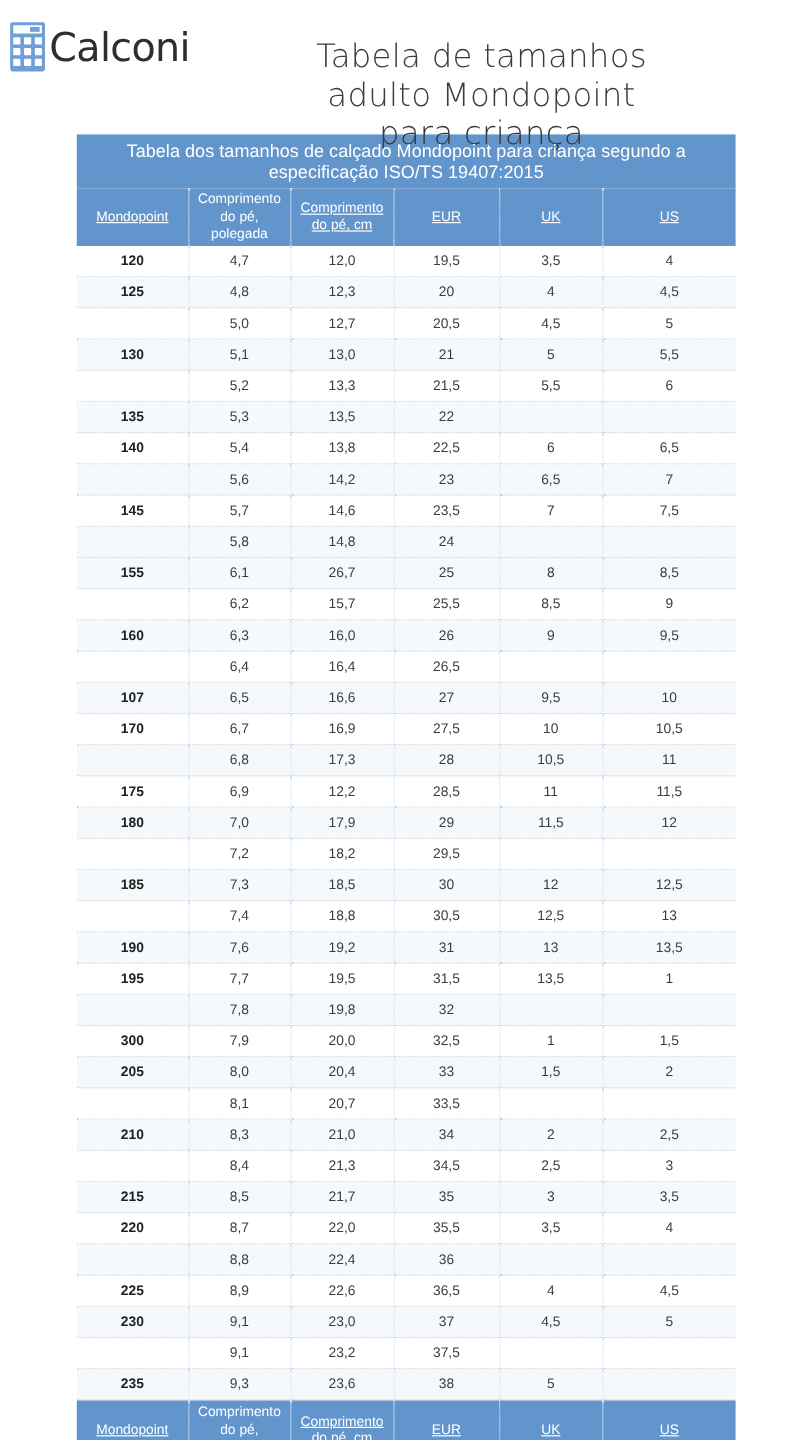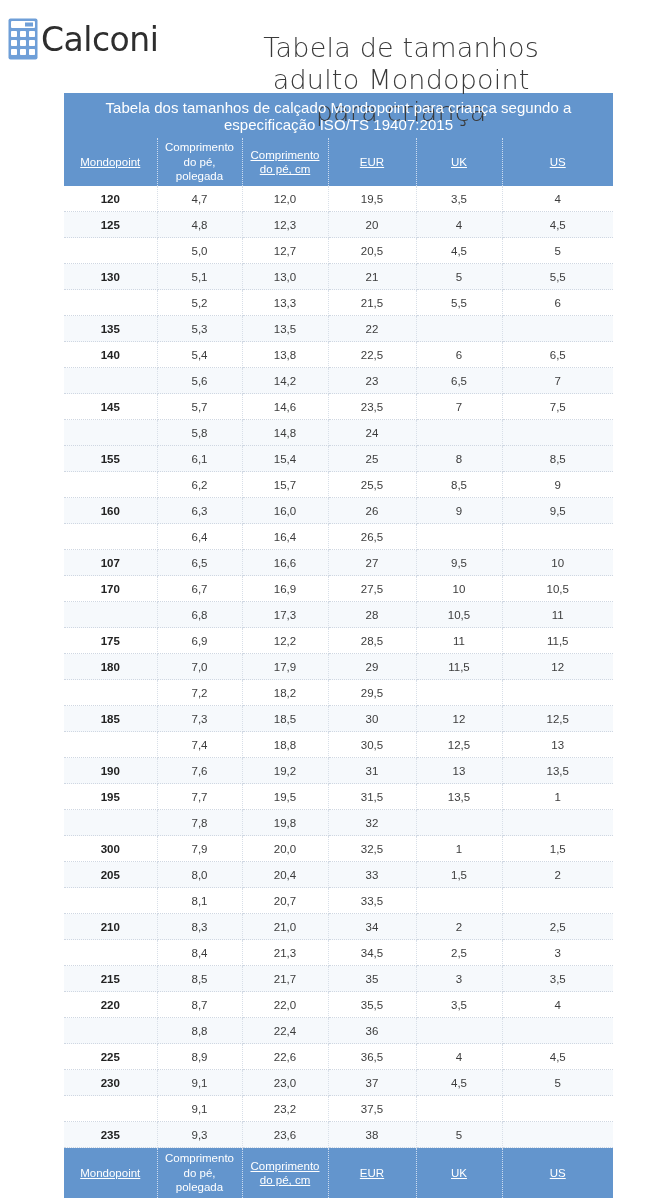--- a/index.html
+++ b/index.html
@@ -14,21 +14,21 @@
     font-family: "Liberation Sans", sans-serif;
     color: #2b2b2b;
     overflow: hidden;
   }
 
   
   .page-header {
     display: flex;
     align-items: flex-start;
     padding: 12px 12px 0 8px;
-    height: 93px;
+    height: 112px;
     box-sizing: border-box;
   }
 
   .brand {
     display: flex;
     align-items: center;
     flex: 0 0 auto;
     padding-top: 6px;
   }
 
@@ -299,21 +299,21 @@
           <td class="mp"></td>
           <td>5,8</td>
           <td>14,8</td>
           <td>24</td>
           <td></td>
           <td></td>
         </tr>
         <tr class="even">
           <td class="mp">155</td>
           <td>6,1</td>
-          <td>15,4</td>
+          <td>26,7</td>
           <td>25</td>
           <td>8</td>
           <td>8,5</td>
         </tr>
         <tr class="odd">
           <td class="mp"></td>
           <td>6,2</td>
           <td>15,7</td>
           <td>25,5</td>
           <td>8,5</td>

